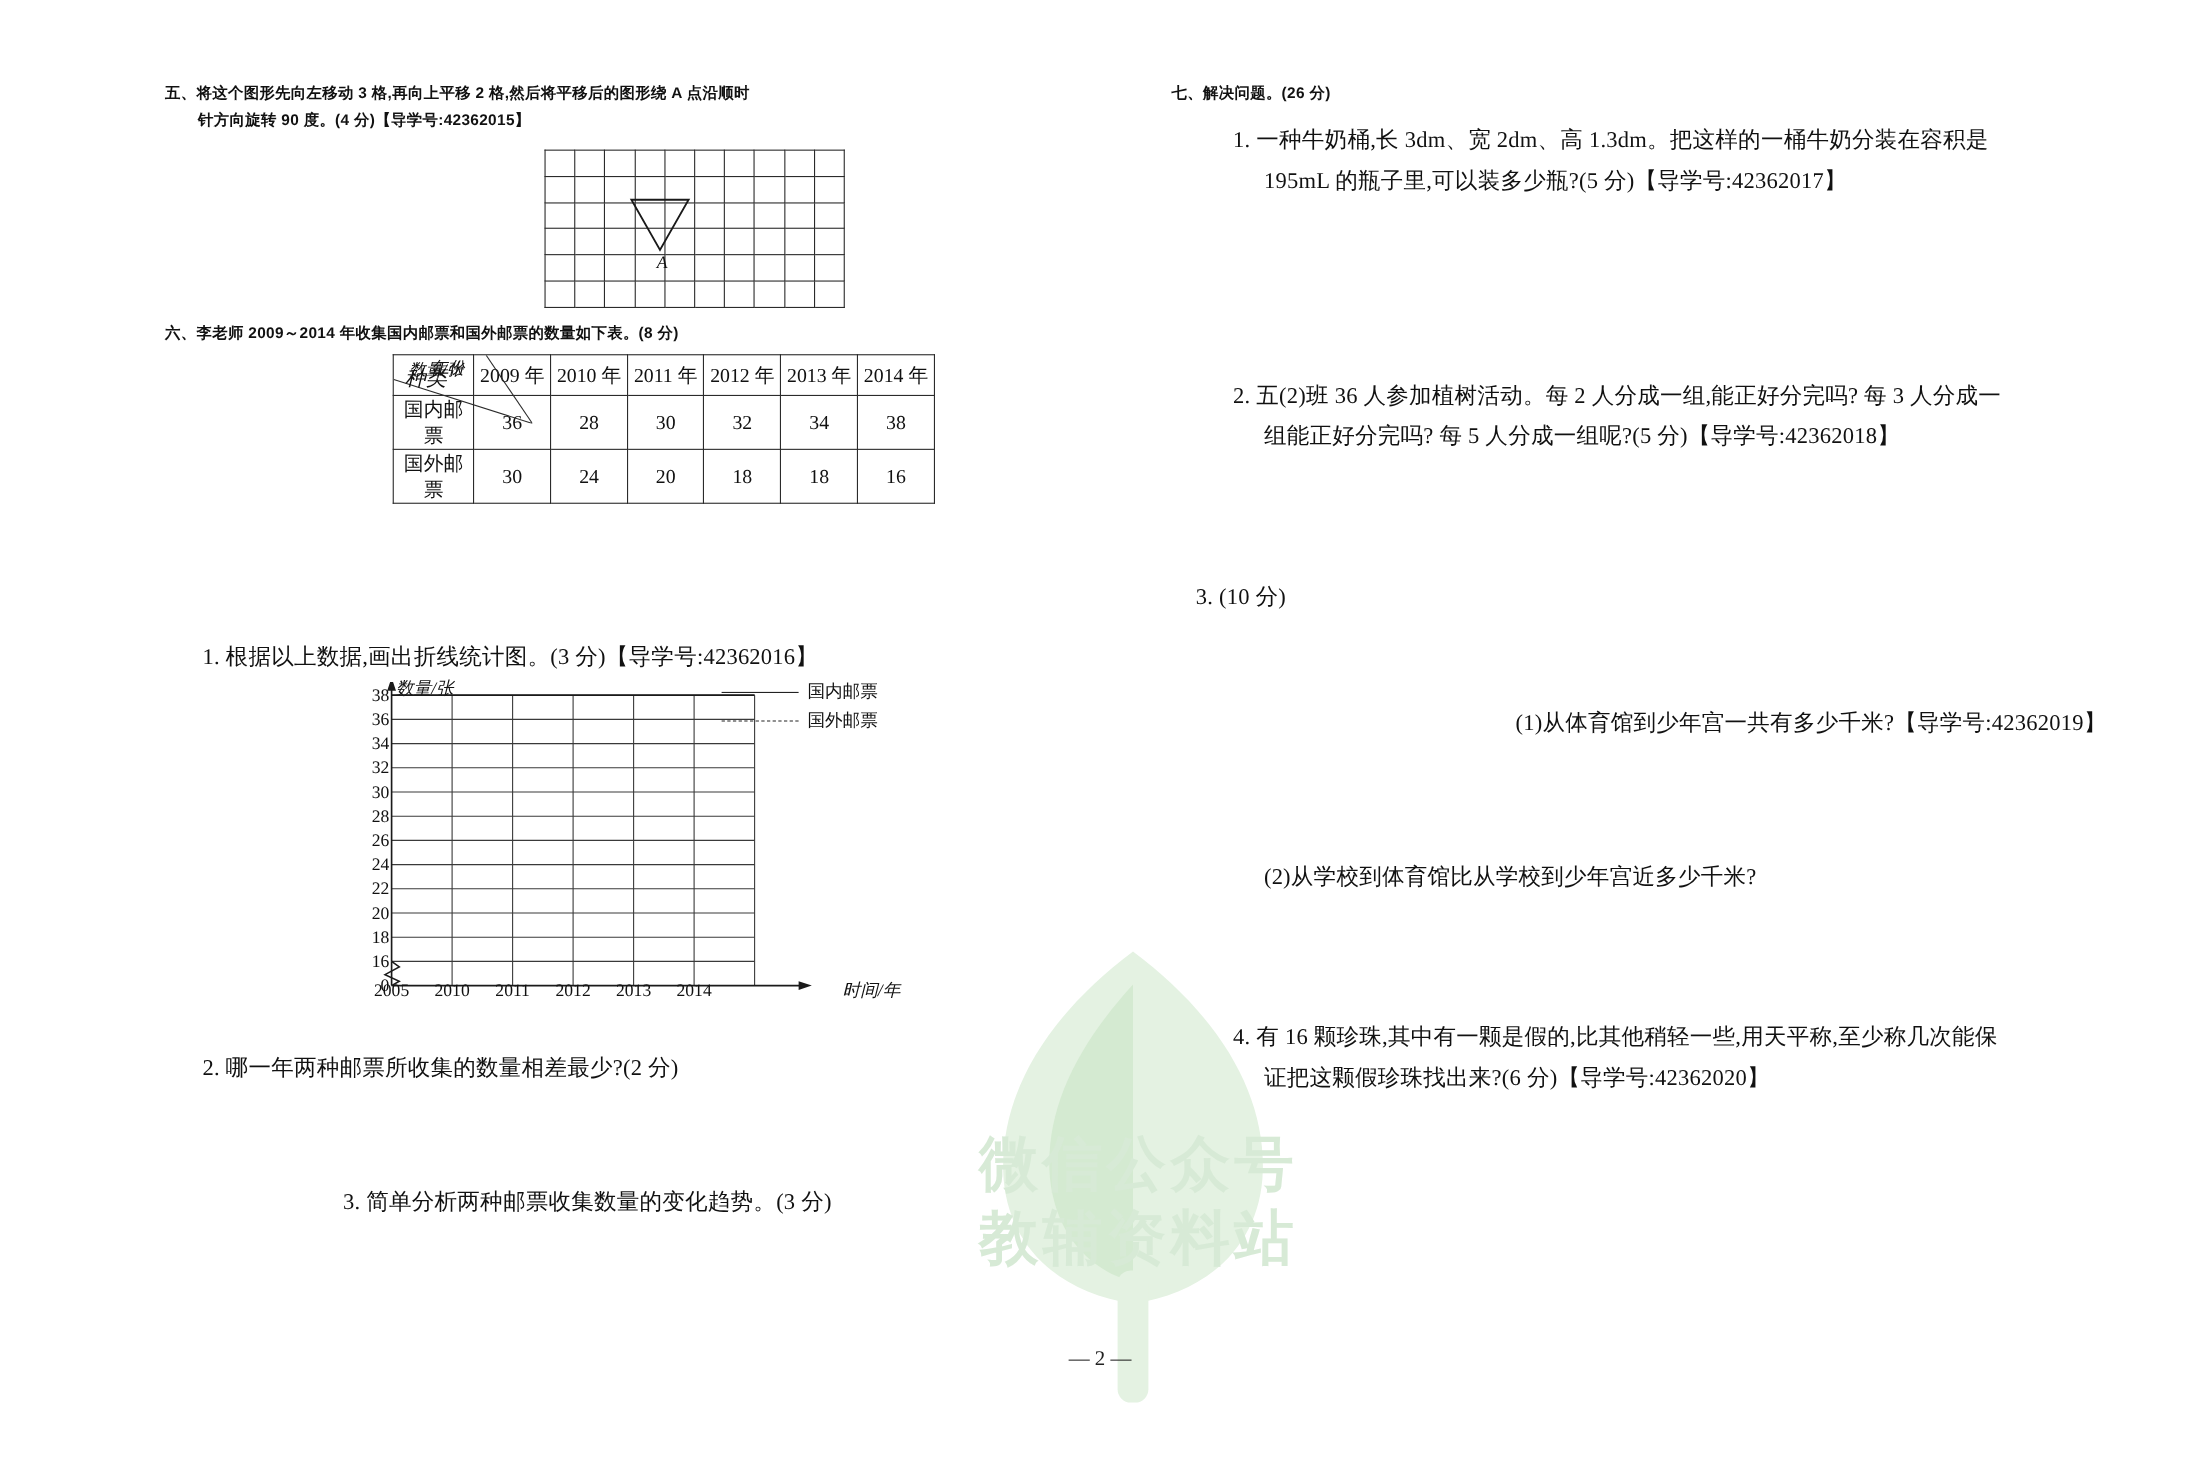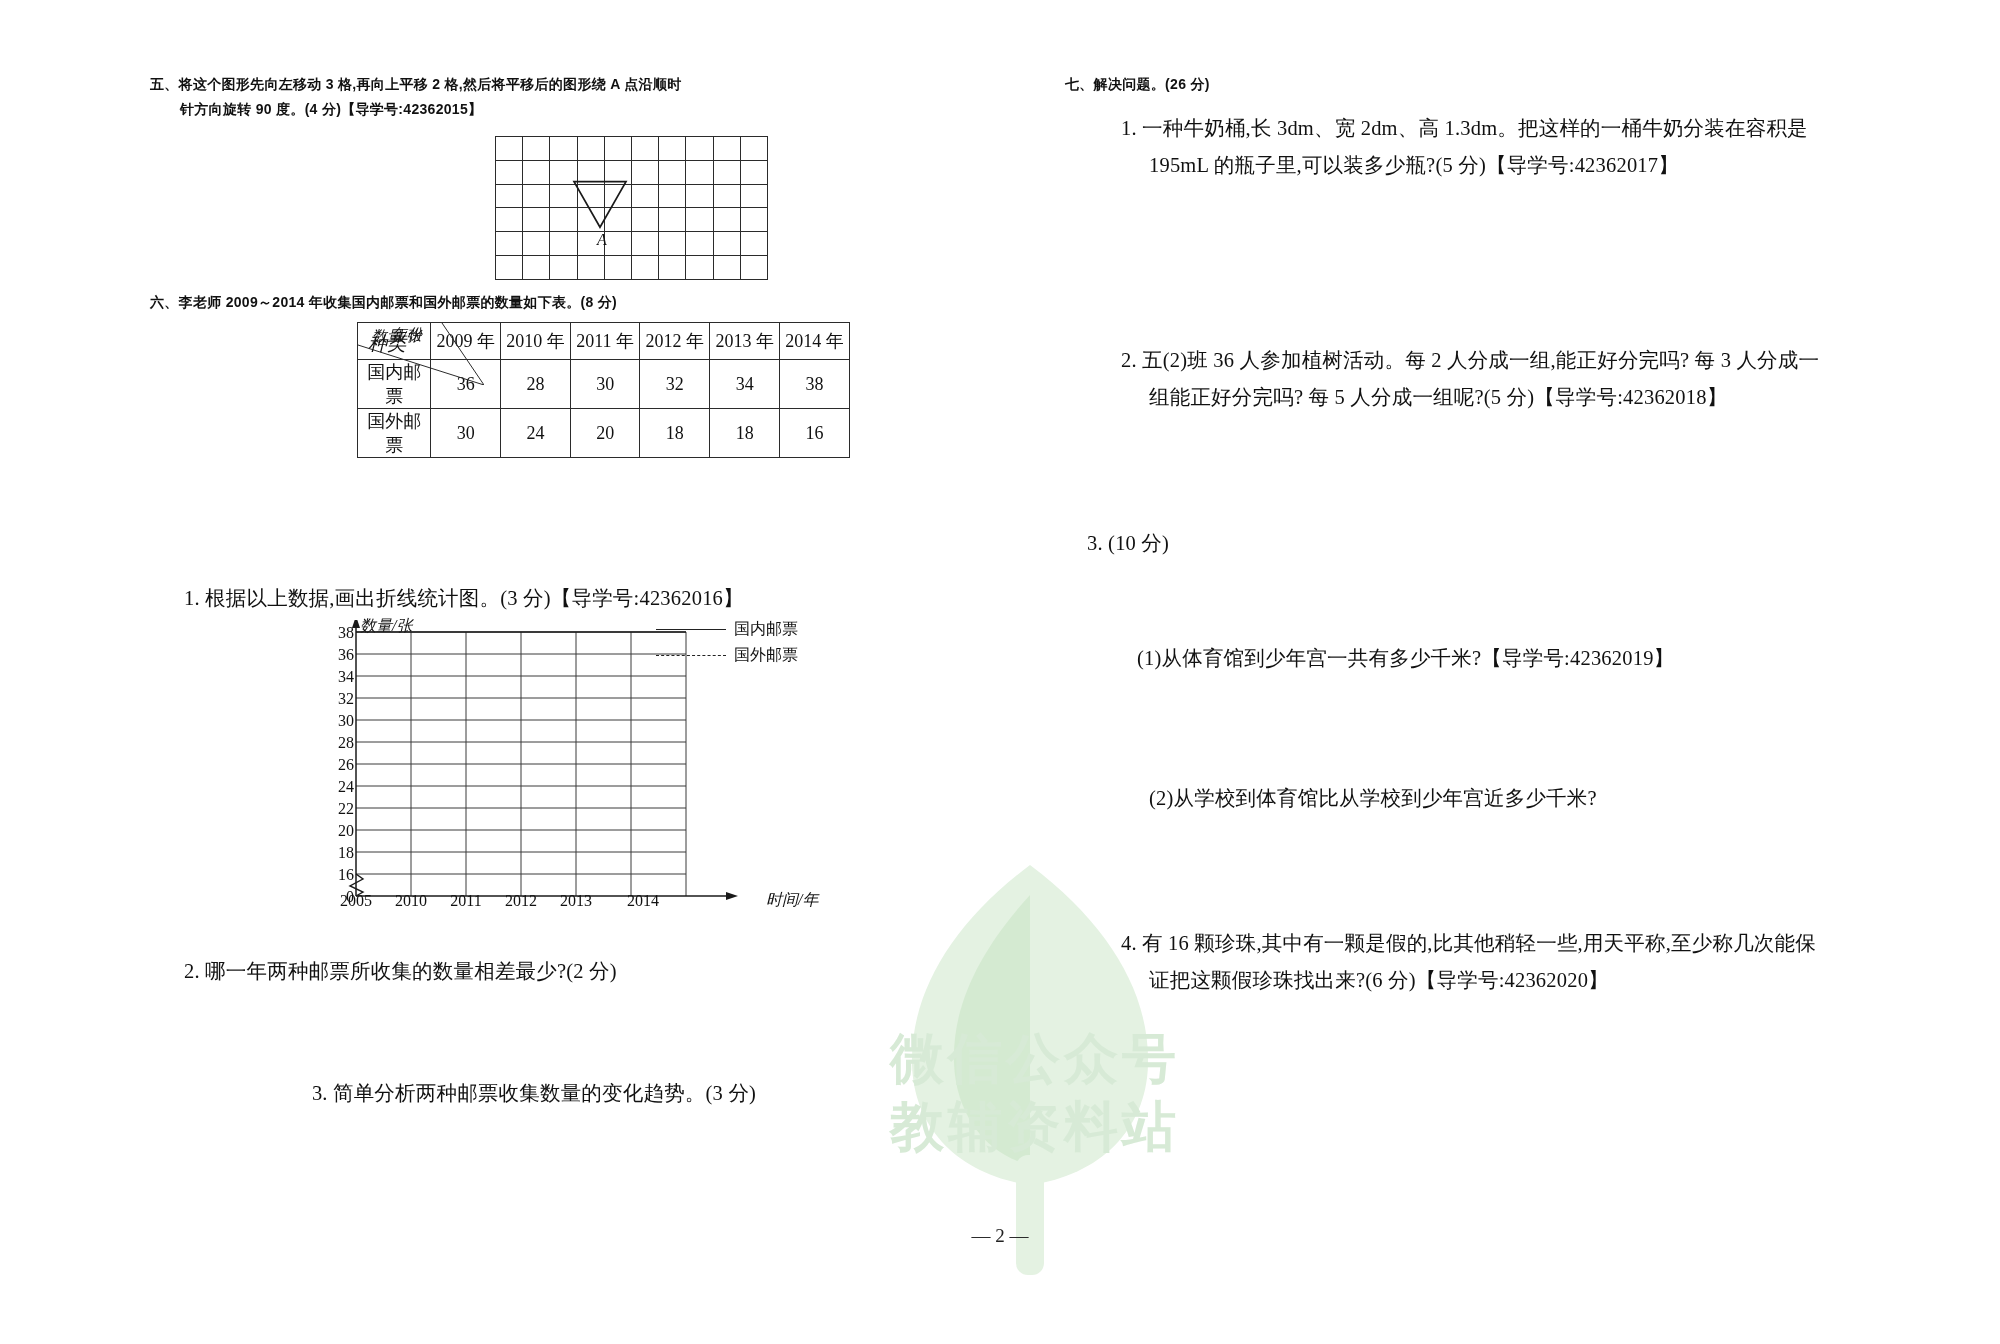--- a/index.html
+++ b/index.html
@@ -329,21 +329,21 @@
       <div class="ytickbox ytick" style="top:202px;">20</div>
       <div class="ytickbox ytick" style="top:224px;">18</div>
       <div class="ytickbox ytick" style="top:246px;">16</div>
       <div class="ytickbox ytick" style="top:268px;">0</div>
 
       <div class="xtick" style="left:2px;">2005</div>
       <div class="xtick" style="left:57px;">2010</div>
       <div class="xtick" style="left:112px;">2011</div>
       <div class="xtick" style="left:167px;">2012</div>
       <div class="xtick" style="left:222px;">2013</div>
-      <div class="xtick" style="left:277px;text-align:right;">2014</div>
+      <div class="xtick" style="left:277px;">2014</div>
 
       <div class="legend">
         <div class="legend-row">
           <span class="legend-line"></span>
           <span>国内邮票</span>
         </div>
         <div class="legend-row">
           <span class="legend-line dashed"></span>
           <span>国外邮票</span>
         </div>
@@ -364,21 +364,21 @@
       <div style="padding-left:62px;">195mL 的瓶子里,可以装多少瓶?(5 分)【导学号:42362017】</div>
     </div>
 
     <div class="qbody" style="position:absolute;left:22px;top:342px;width:790px;">
       <div class="indent2">2. 五(2)班 36 人参加植树活动。每 2 人分成一组,能正好分完吗? 每 3 人分成一</div>
       <div style="padding-left:62px;">组能正好分完吗? 每 5 人分成一组呢?(5 分)【导学号:42362018】</div>
     </div>
 
     <div class="qbody" style="position:absolute;left:22px;top:525px;">3. (10 分)</div>
 
-    <div class="qbody" style="position:absolute;left:72px;top:640px;width:760px;">(1)从体育馆到少年宫一共有多少千米?【导学号:42362019】</div>
+    <div class="qbody" style="position:absolute;left:90px;top:640px;width:760px;text-align:right;">(1)从体育馆到少年宫一共有多少千米?【导学号:42362019】</div>
 
     <div class="qbody" style="position:absolute;left:84px;top:780px;width:760px;">(2)从学校到体育馆比从学校到少年宫近多少千米?</div>
 
     <div class="qbody" style="position:absolute;left:22px;top:925px;width:800px;">
       <div class="indent2">4. 有 16 颗珍珠,其中有一颗是假的,比其他稍轻一些,用天平称,至少称几次能保</div>
       <div style="padding-left:62px;">证把这颗假珍珠找出来?(6 分)【导学号:42362020】</div>
     </div>
   </div>
 
   <div class="page-num">— 2 —</div>

